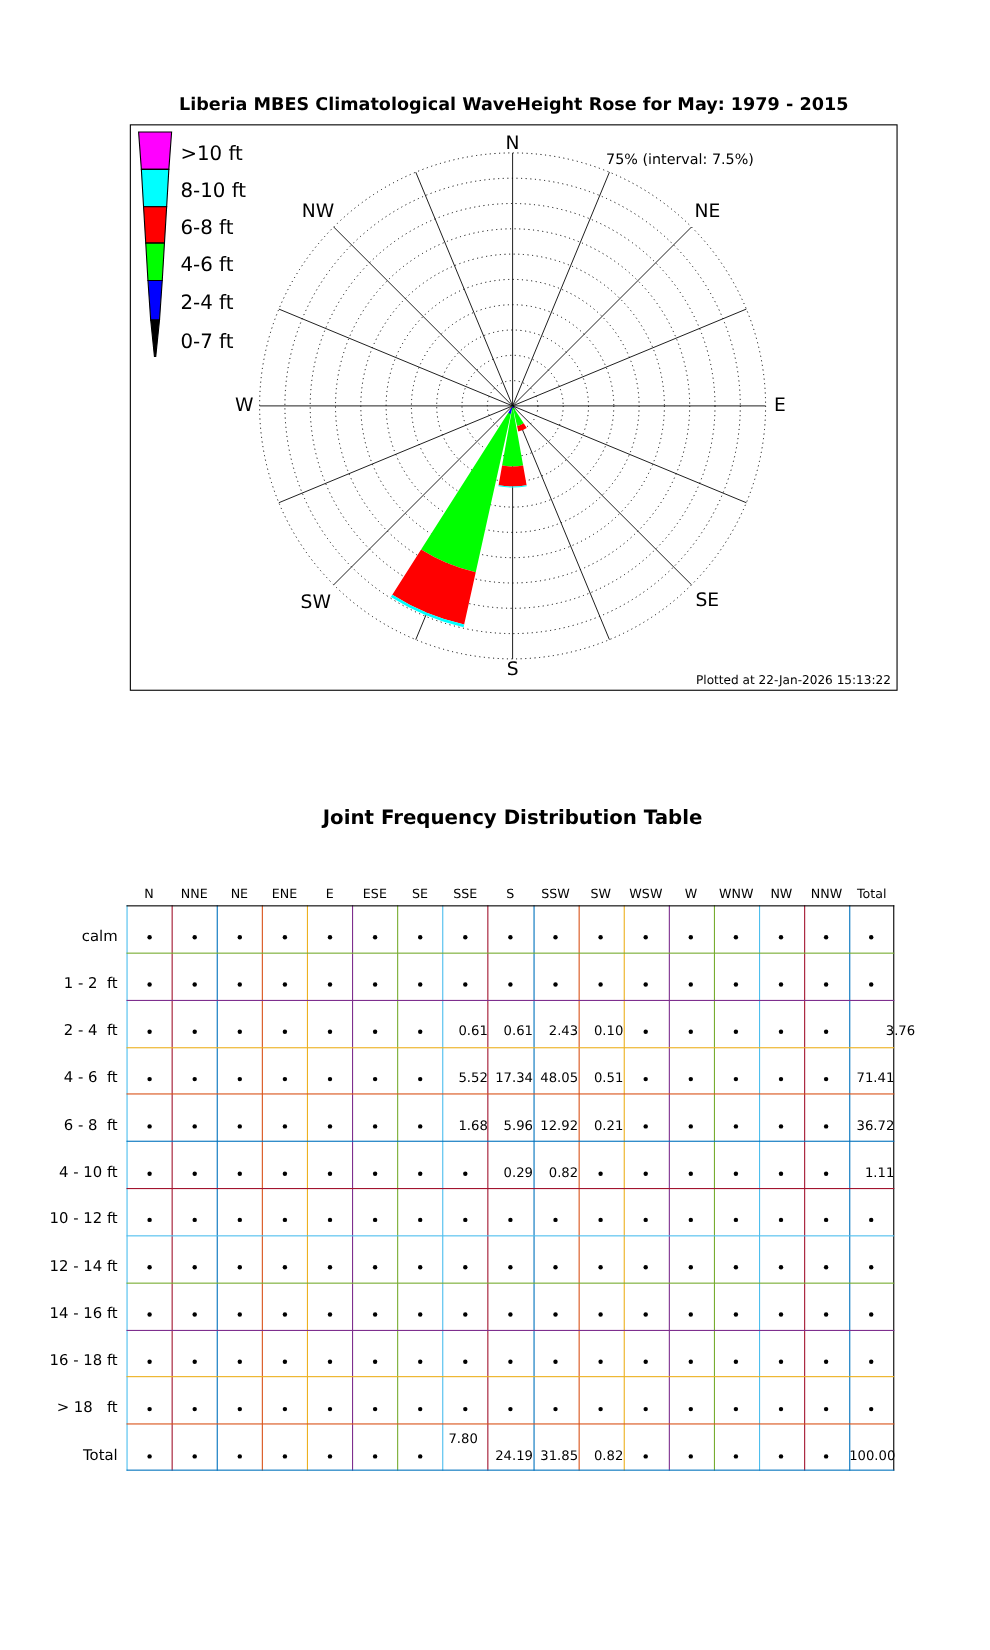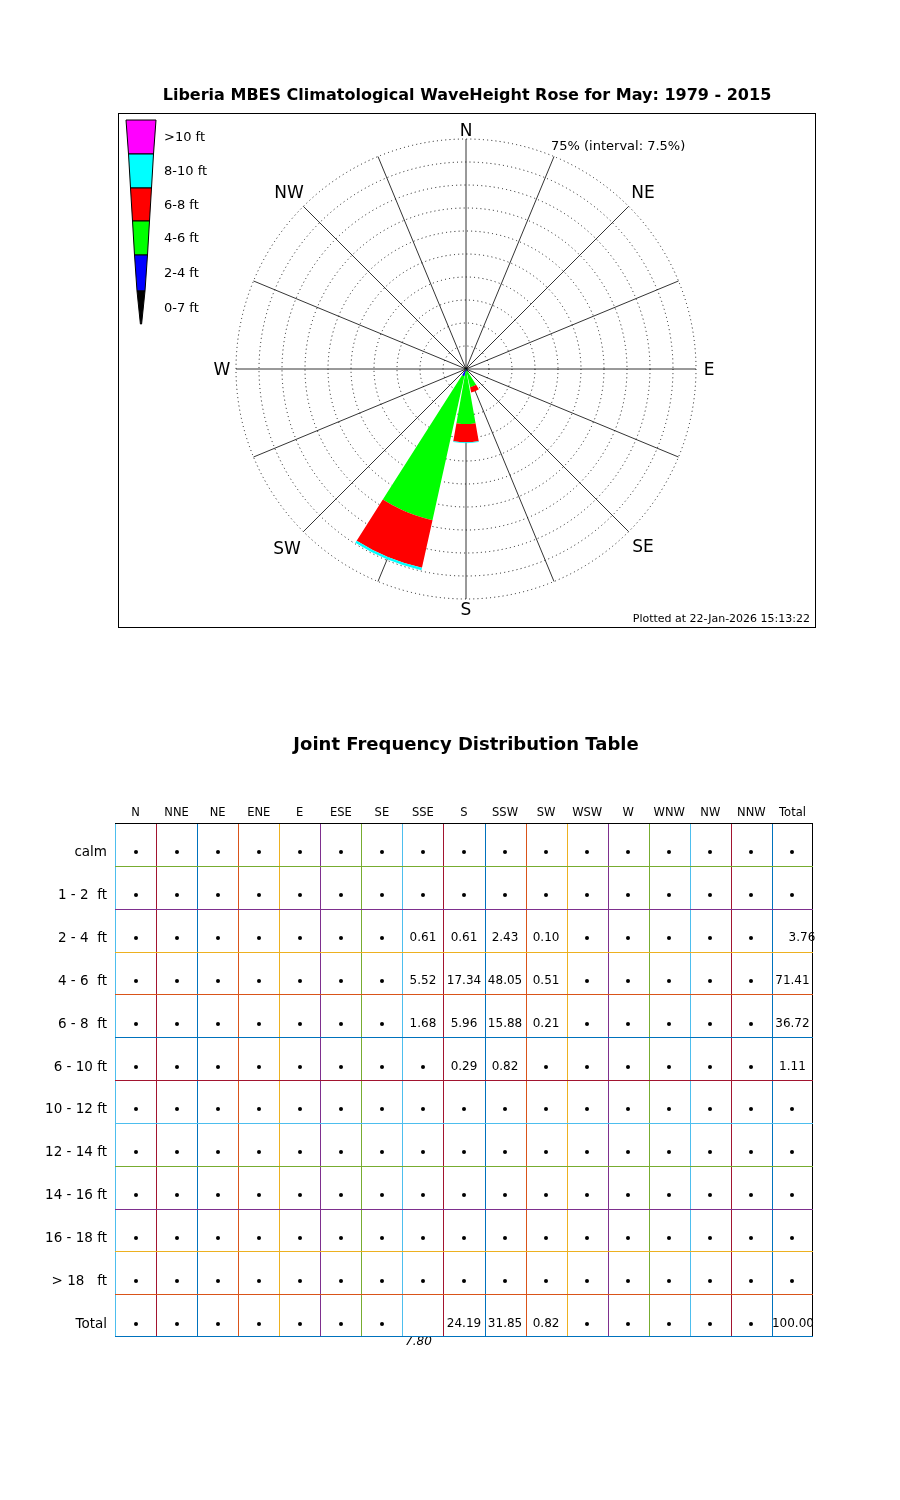--- a/index.html
+++ b/index.html
@@ -5,30 +5,30 @@
   html,body{margin:0;padding:0;}
   body{
     width:900px;height:1500px;background:#ffffff;position:relative;
     font-family:"DejaVu Sans", sans-serif;color:#000;
   }
   .abs{position:absolute;}
   #rose-title{left:118px;top:85px;width:698px;text-align:center;font-size:16px;font-weight:bold;}
   #plot-box{left:118px;top:113px;width:698px;height:515px;border:1.2px solid #000;box-sizing:border-box;}
   #rose-svg{position:absolute;left:0;top:0;}
   .compass-label{position:absolute;font-size:17px;transform:translate(-50%,-50%);white-space:nowrap;}
-  .legend-label{position:absolute;font-size:13px;white-space:nowrap;}
+  .legend-label{position:absolute;font-size:18px;white-space:nowrap;}
   #radial-label{position:absolute;left:432px;top:24px;font-size:13px;white-space:nowrap;}
   #plotted-at{position:absolute;right:5px;bottom:2px;font-size:11px;white-space:nowrap;}
   #table-title{left:116px;top:733px;width:700px;text-align:center;font-size:18px;font-weight:bold;}
   #jfd{left:115px;top:823px;width:698px;height:514px;}
   .vline{position:absolute;top:0;width:1px;height:514px;}
   .hline{position:absolute;left:0;height:1px;width:698px;}
   .col-header{position:absolute;top:-18px;text-align:center;font-size:11.5px;}
   .row-label{position:absolute;left:-92px;width:84px;text-align:right;font-size:13.5px;white-space:pre;}
-  .cell-value{position:absolute;text-align:center;font-size:12px;}
+  .cell-value{position:absolute;text-align:right;font-size:12px;}
   .cell-dot{position:absolute;width:4px;height:4px;border-radius:50%;background:#000;}
 </style>
 </head>
 <body>
 
 <div class="abs" id="rose-title">Liberia MBES Climatological WaveHeight Rose for May: 1979 - 2015</div>
 
 <div class="abs" id="plot-box">
   <svg id="rose-svg" width="698" height="515" viewBox="0 0 698 515">
       <circle cx="347" cy="255" r="23.0" fill="none" stroke="#000" stroke-width="0.9" stroke-dasharray="1 3.2"></circle>
@@ -195,29 +195,29 @@
     <div class="row-label" style="top: 191.75px;">6 - 8  ft</div>
     <div class="cell-dot" style="left: 18.53px; top: 198.75px;"></div>
     <div class="cell-dot" style="left: 59.59px; top: 198.75px;"></div>
     <div class="cell-dot" style="left: 100.65px; top: 198.75px;"></div>
     <div class="cell-dot" style="left: 141.71px; top: 198.75px;"></div>
     <div class="cell-dot" style="left: 182.76px; top: 198.75px;"></div>
     <div class="cell-dot" style="left: 223.82px; top: 198.75px;"></div>
     <div class="cell-dot" style="left: 264.88px; top: 198.75px;"></div>
     <div class="cell-value" style="left: 287.41px; width: 41.06px; top: 192.75px;">1.68</div>
     <div class="cell-value" style="left: 328.47px; width: 41.06px; top: 192.75px;">5.96</div>
-    <div class="cell-value" style="left: 369.53px; width: 41.06px; top: 192.75px;">15.88</div>
+    <div class="cell-value" style="left: 369.53px; width: 41.06px; top: 192.75px;">12.92</div>
     <div class="cell-value" style="left: 410.59px; width: 41.06px; top: 192.75px;">0.21</div>
     <div class="cell-dot" style="left: 470.18px; top: 198.75px;"></div>
     <div class="cell-dot" style="left: 511.24px; top: 198.75px;"></div>
     <div class="cell-dot" style="left: 552.29px; top: 198.75px;"></div>
     <div class="cell-dot" style="left: 593.35px; top: 198.75px;"></div>
     <div class="cell-dot" style="left: 634.41px; top: 198.75px;"></div>
     <div class="cell-value" style="left: 656.94px; width: 41.06px; top: 192.75px;">36.72</div>
-    <div class="row-label" style="top: 234.58px;">6 - 10 ft</div>
+    <div class="row-label" style="top: 234.58px;">4 - 10 ft</div>
     <div class="cell-dot" style="left: 18.53px; top: 241.58px;"></div>
     <div class="cell-dot" style="left: 59.59px; top: 241.58px;"></div>
     <div class="cell-dot" style="left: 100.65px; top: 241.58px;"></div>
     <div class="cell-dot" style="left: 141.71px; top: 241.58px;"></div>
     <div class="cell-dot" style="left: 182.76px; top: 241.58px;"></div>
     <div class="cell-dot" style="left: 223.82px; top: 241.58px;"></div>
     <div class="cell-dot" style="left: 264.88px; top: 241.58px;"></div>
     <div class="cell-dot" style="left: 305.94px; top: 241.58px;"></div>
     <div class="cell-value" style="left: 328.47px; width: 41.06px; top: 235.58px;">0.29</div>
     <div class="cell-value" style="left: 369.53px; width: 41.06px; top: 235.58px;">0.82</div>
@@ -319,21 +319,21 @@
     <div class="cell-dot" style="left: 634.41px; top: 455.75px;"></div>
     <div class="cell-dot" style="left: 675.47px; top: 455.75px;"></div>
     <div class="row-label" style="top: 491.58px;">Total</div>
     <div class="cell-dot" style="left: 18.53px; top: 498.58px;"></div>
     <div class="cell-dot" style="left: 59.59px; top: 498.58px;"></div>
     <div class="cell-dot" style="left: 100.65px; top: 498.58px;"></div>
     <div class="cell-dot" style="left: 141.71px; top: 498.58px;"></div>
     <div class="cell-dot" style="left: 182.76px; top: 498.58px;"></div>
     <div class="cell-dot" style="left: 223.82px; top: 498.58px;"></div>
     <div class="cell-dot" style="left: 264.88px; top: 498.58px;"></div>
-    <div class="cell-value" style="left: 287.41px; width: 32px; top: 511px; font-style: italic;">7.80</div>
+    <div class="cell-value" style="left: 287.41px; width: 32px; top: 478px;">7.80</div>
     <div class="cell-value" style="left: 328.47px; width: 41.06px; top: 492.58px;">24.19</div>
     <div class="cell-value" style="left: 369.53px; width: 41.06px; top: 492.58px;">31.85</div>
     <div class="cell-value" style="left: 410.59px; width: 41.06px; top: 492.58px;">0.82</div>
     <div class="cell-dot" style="left: 470.18px; top: 498.58px;"></div>
     <div class="cell-dot" style="left: 511.24px; top: 498.58px;"></div>
     <div class="cell-dot" style="left: 552.29px; top: 498.58px;"></div>
     <div class="cell-dot" style="left: 593.35px; top: 498.58px;"></div>
     <div class="cell-dot" style="left: 634.41px; top: 498.58px;"></div>
     <div class="cell-value" style="left: 656.94px; width: 41.06px; top: 492.58px;">100.00</div>
     <div class="vline" style="left: 0px; background: rgb(77, 190, 238);"></div>

